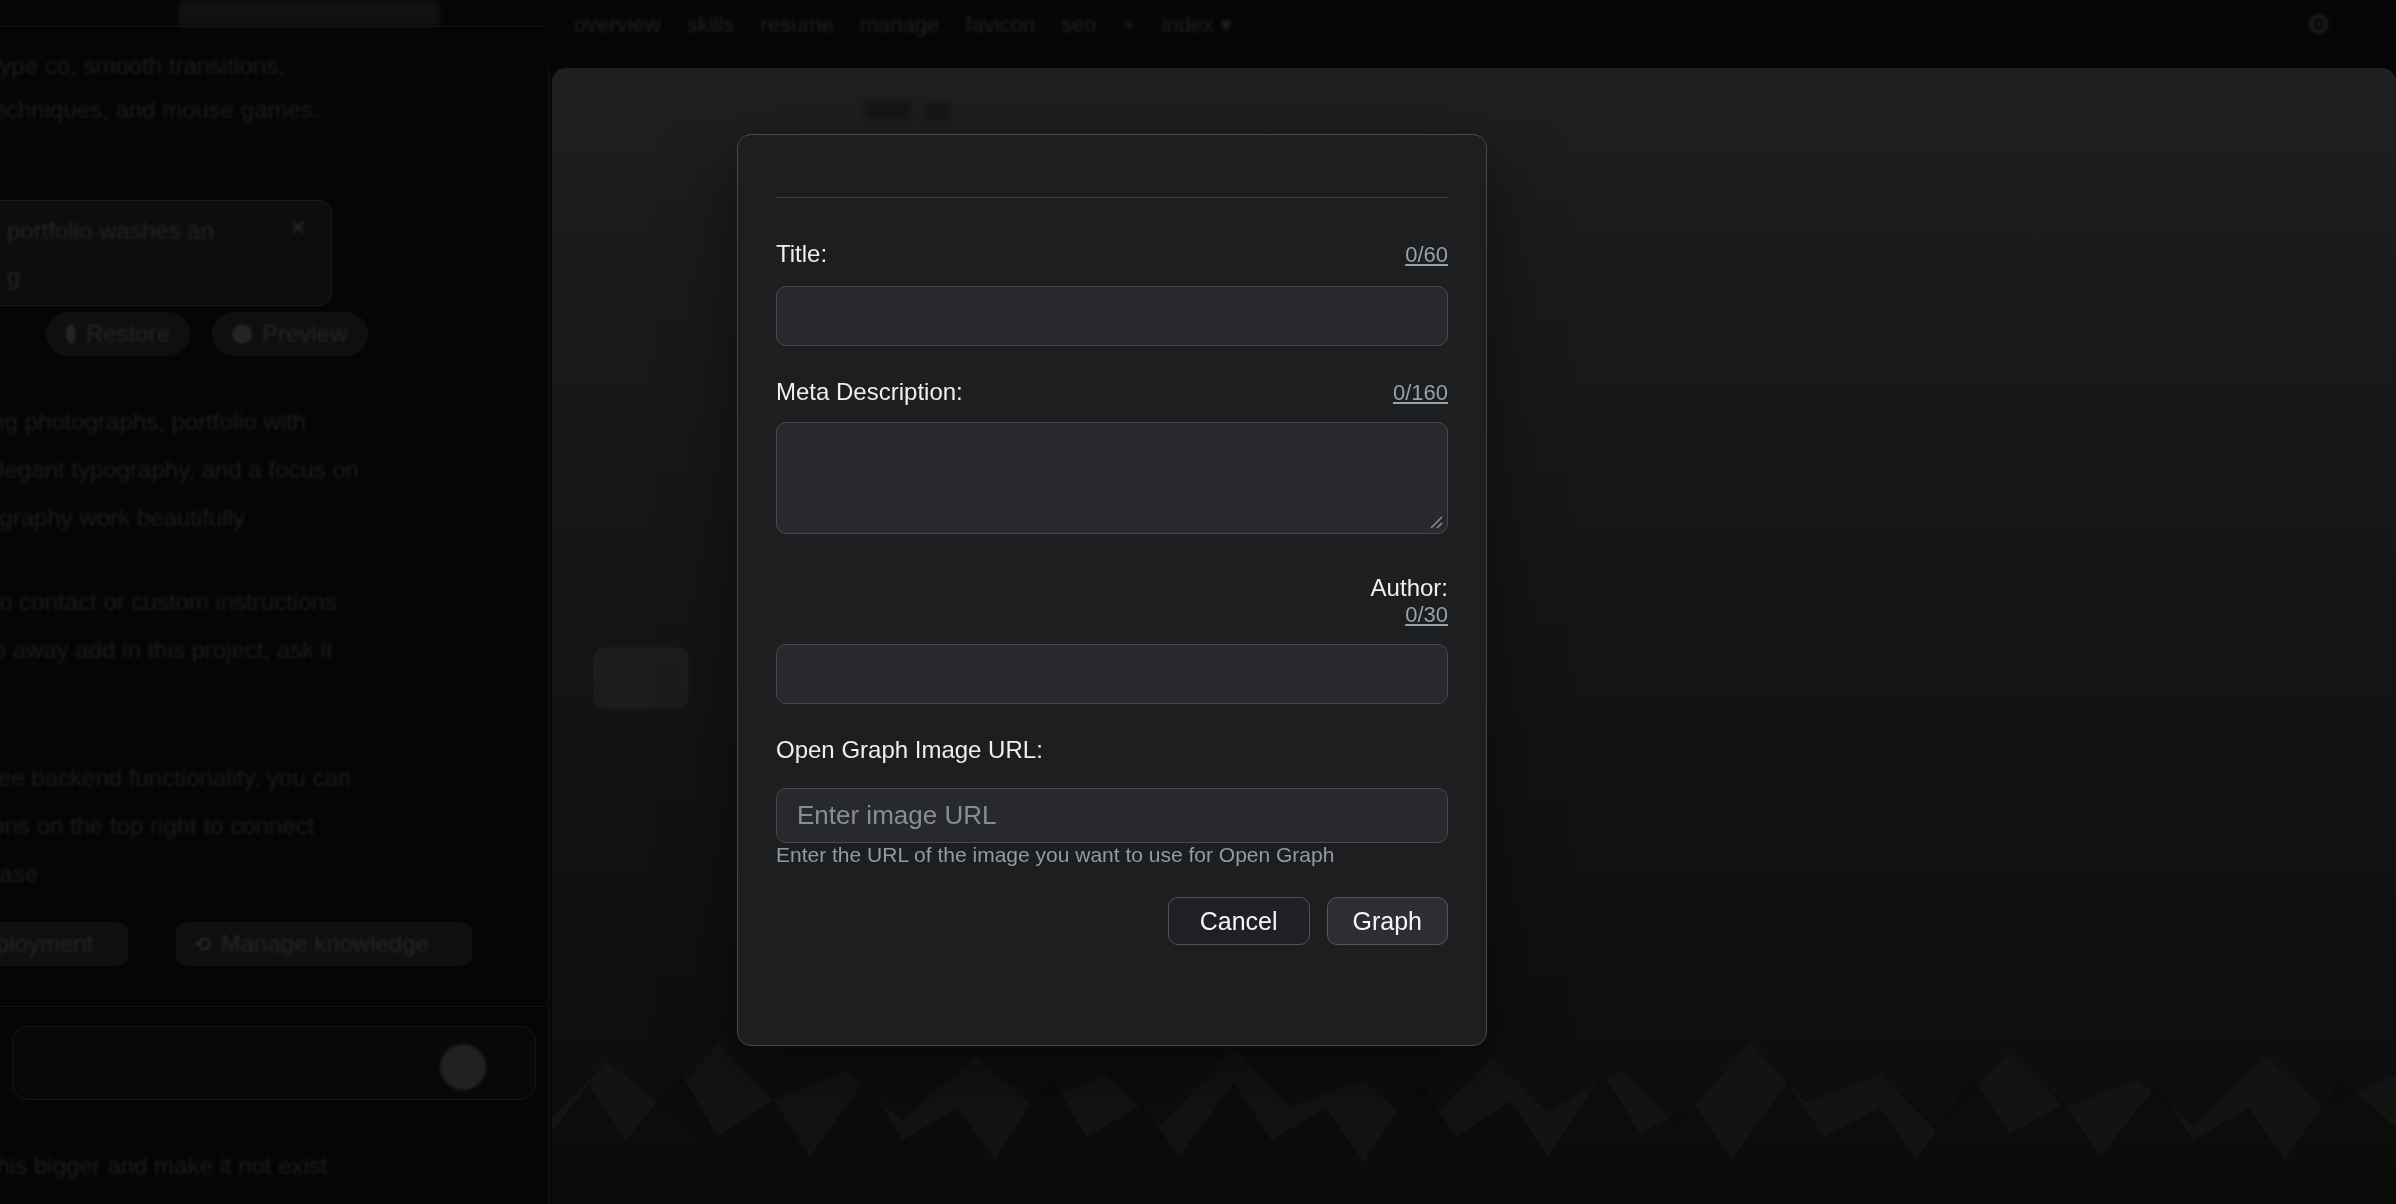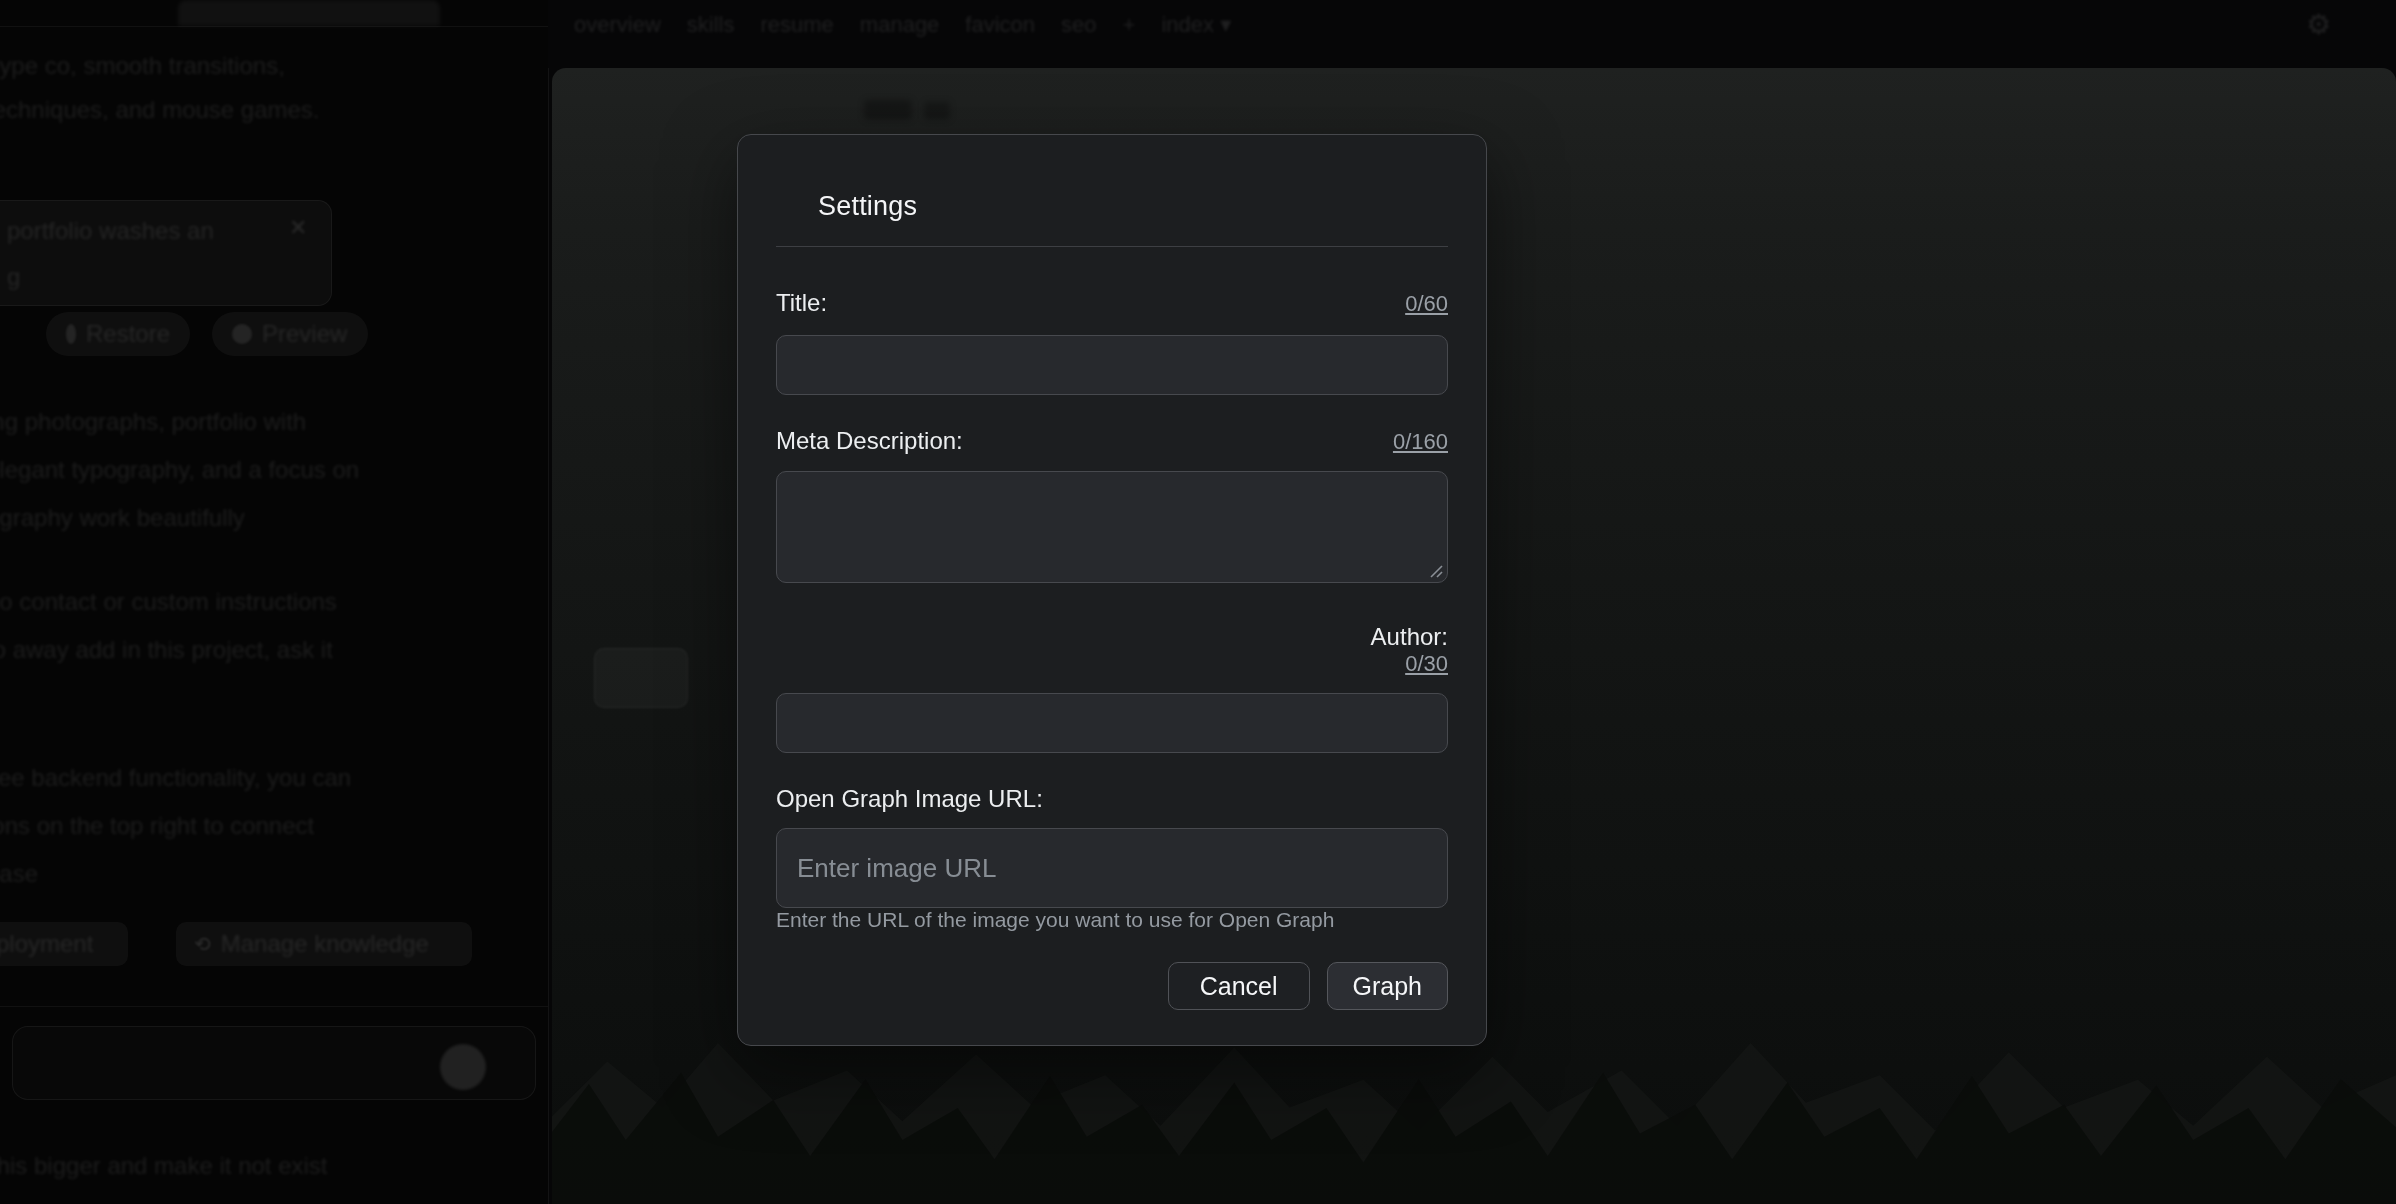--- a/index.html
+++ b/index.html
@@ -65,21 +65,21 @@
   .label-row .lbl { font-size:24px; color:#eceef0; }
   .label-row .cnt { font-size:22px; color:#9aa0a7;text-decoration:underline; }
   .mt-a { margin-top:42px; } .mt-b { margin-top:32px; } .mt-c { margin-top:40px;flex-direction:column; }
   .inp { width:100%; background:#27292d; border:1px solid #47494e; border-radius:10px; color:#eceef0;
     font-size:24px; padding:0 20px; outline:none; font-family:inherit; }
   .inp-title { margin-top:18px; height:60px; }
   .ta-wrap { position:relative; margin-top:16px; }
   .inp-meta { display:block; height:112px; resize:none; padding:14px 20px; line-height:30px; }
   .resize-grip { position:absolute; right:5px; bottom:5px; width:16px; height:16px; pointer-events:none; }
   .inp-author { margin-top:16px; height:60px; }
-  .inp-og { margin-top:15px; height:80px; font-size:26px; }
+  .inp-og { margin-top:24px; height:55px; font-size:26px; }
   .inp::placeholder { color:#878d94; }
   .helper { margin-top:0; font-size:21px; color:#949aa1; }
   .btn-row { margin-top:30px; display:flex; justify-content:flex-end; gap:17px; }
   .btn { height:48px; border-radius:10px; font-size:25px; color:#f5f6f8; cursor:pointer;
     font-family:inherit; display:flex; align-items:center; }
   .btn-cancel { background:#1e2023; border:1px solid #505257; padding:0 31px; }
   .btn-apply { background:#2c2e33; border:1px solid #55575c; padding:0 25px; }
 </style>
 </head>
 <body>
@@ -158,21 +158,20 @@
 
   <div class="preview">
     <div class="pv-navblob1"></div>
     <div class="pv-navblob2"></div>
     <div class="pv-card"></div>
     <div class="trees-far"></div>
     <div class="trees-near"></div>
   </div>
 
   <div class="modal">
-    <h2>Settings</h2>
     <div class="hdr-divider"></div>
 
     <div class="label-row mt-a">
       <span class="lbl">Title:</span>
       <span class="cnt">0/60</span>
     </div>
     <input class="inp inp-title" type="text" value="" style="">
 
     <div class="label-row mt-b">
       <span class="lbl">Meta Description:</span>

